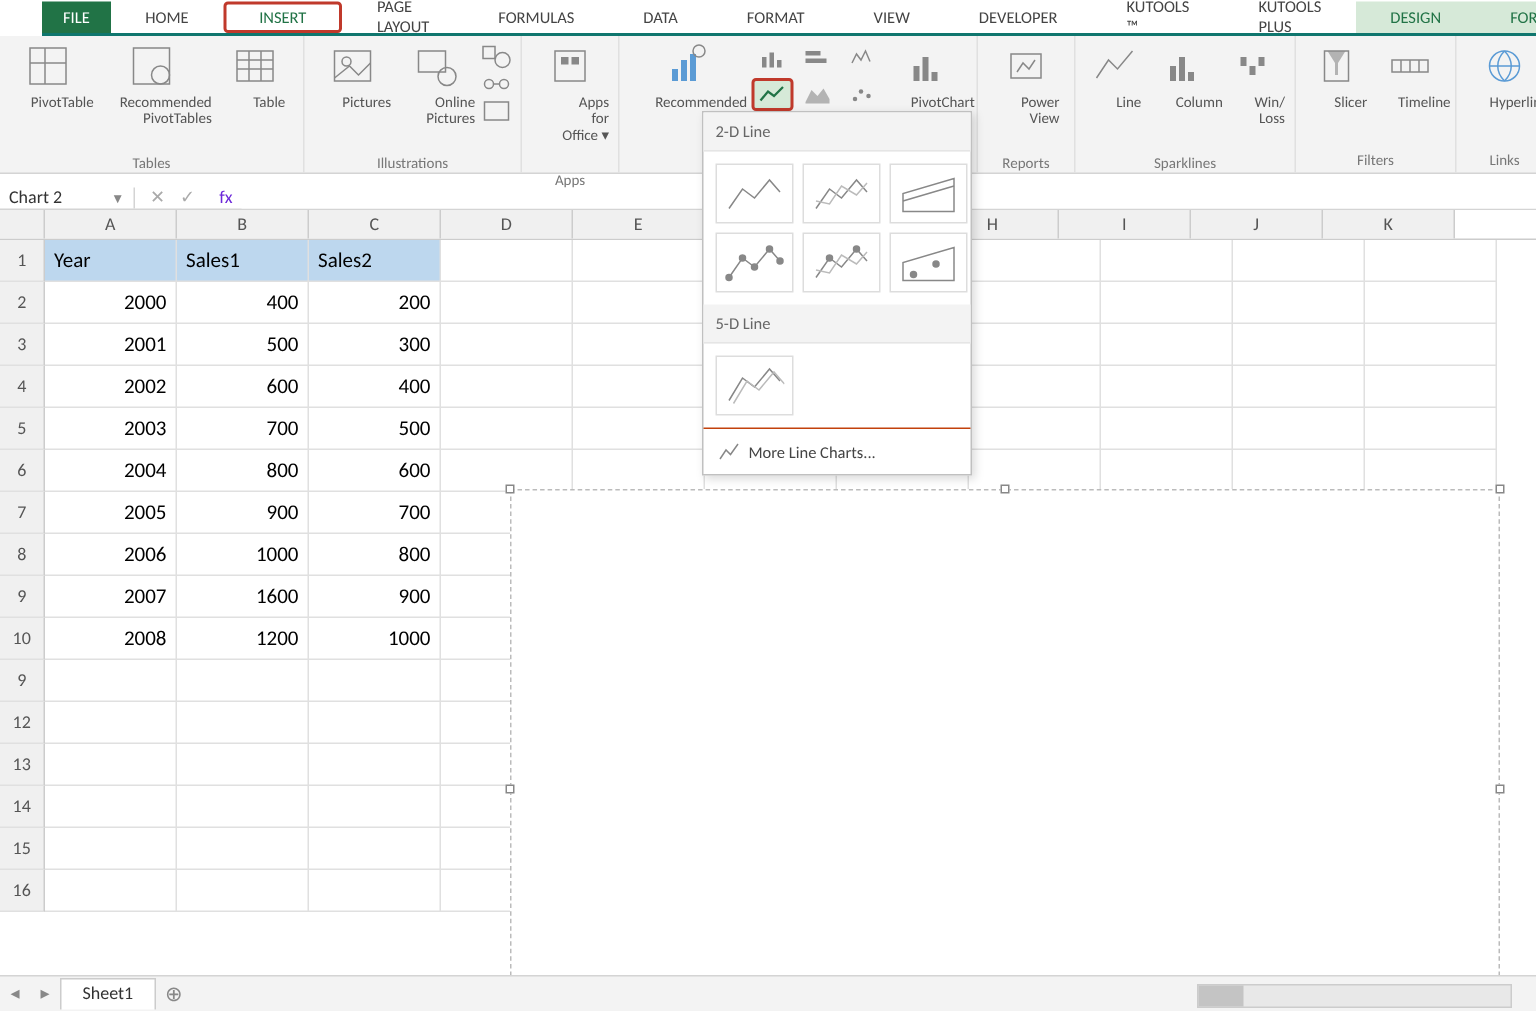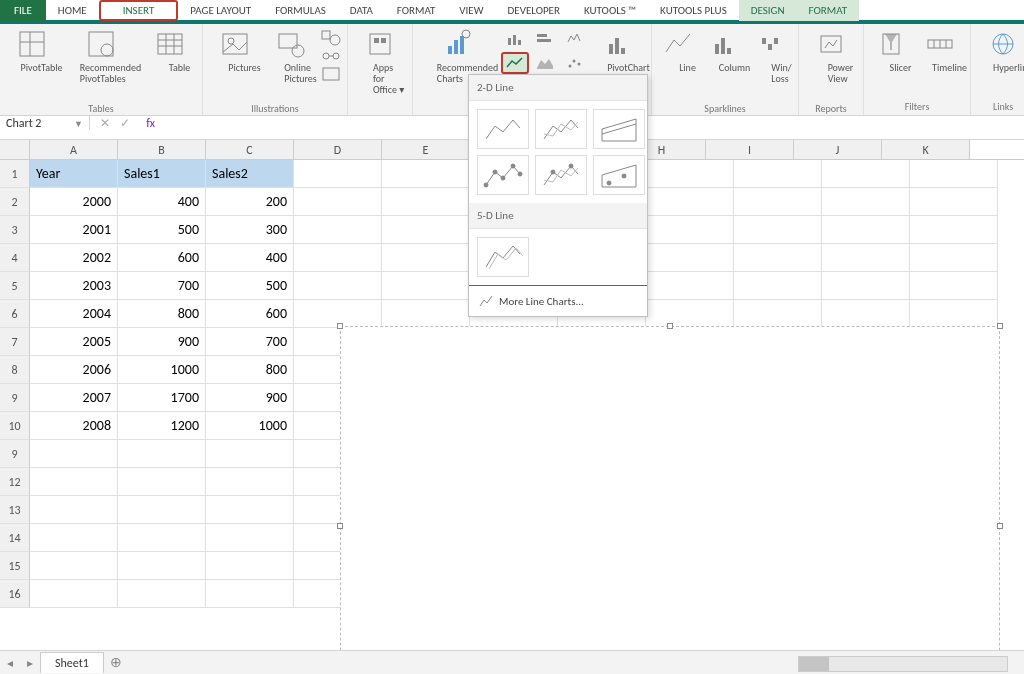--- a/index.html
+++ b/index.html
@@ -1,40 +1,40 @@
 <!DOCTYPE html>
 <html><head>
 <meta charset="utf-8">
 <style>
 * { box-sizing: border-box; margin: 0; padding: 0; }
 body { font-family: "Segoe UI", Calibri, sans-serif; font-size: 12px; color: #333; background: #fff; width: 1024px; height: 674px; overflow: hidden; position: relative; }
 
 
-.ribbon-tabs { display: flex; align-items: center; height: 24px; background: #fff; border-bottom: 4px solid #0f766e; }
-.ribbon-tab { padding: 4px 12px; font-size: 11px; color: #444; cursor: pointer; }
+.ribbon-tabs { display: flex; align-items: center; height: 24px; background: #fff; border-bottom: 2px solid #0f766e; margin-left: 28px; }
+.ribbon-tab { padding: 4px 23px; font-size: 11px; color: #444; cursor: pointer; }
 .ribbon-tab.file { background: #217346; color: #fff; padding: 4px 14px; }
 .ribbon-tab.highlighted { border: 2px solid #c0392b; border-radius: 3px; padding: 2px 22px; color: #217346; }
 .ribbon-tab.context { background: #d6e9d8; color: #217346; }
 
 
 .ribbon { display: flex; height: 92px; background: #f3f3f3; border-bottom: 1px solid #d4d4d4; }
 .ribbon-group { display: flex; flex-direction: column; justify-content: space-between; padding: 4px 6px 2px; border-right: 1px solid #e0e0e0; }
 .group-items { display: flex; gap: 4px; }
 .group-item { display: flex; flex-direction: column; align-items: center; justify-content: flex-start; width: 52px; cursor: pointer; }
 .group-item.wide { width: 78px; }
 .group-item .icon { width: 32px; height: 32px; display: flex; align-items: center; justify-content: center; margin-bottom: 2px; }
-.group-item .lbl { font-size: 10px; text-align: left; line-height: 1.1; color: #555; margin-left: 19px; }
+.group-item .lbl { font-size: 10px; text-align: right; line-height: 1.1; color: #555; margin-left: 19px; }
 .group-label { font-size: 10px; text-align: center; color: #777; margin-top: 18px; }
 .chart-mini-grid { display: grid; grid-template-columns: repeat(3, 28px); grid-template-rows: repeat(2, 22px); gap: 2px; }
 .chart-mini-btn { border: 1px solid transparent; display: flex; align-items: center; justify-content: center; cursor: pointer; }
 .chart-mini-btn.highlighted { border: 2px solid #c0392b; border-radius: 3px; background: #d6e9d8; }
 .chart-mini-btn svg { width: 18px; height: 14px; }
 
 
-.formula-row { display: flex; align-items: flex-start; height: 24px; border-bottom: 1px solid #d4d4d4; }
+.formula-row { display: flex; align-items: flex-end; height: 24px; border-bottom: 1px solid #d4d4d4; }
 .name-box { width: 90px; padding: 0 6px; font-size: 12px; border-right: 1px solid #d4d4d4; display: flex; align-items: center; justify-content: space-between; }
 .name-box .dd { color: #888; font-size: 9px; }
 .fx-btns { display: flex; gap: 10px; padding: 0 10px; color: #aaa; font-size: 12px; }
 .fx-label { color: #6d28d9; padding: 0 6px; }
 .formula-input { flex: 1; border: none; outline: none; font-size: 12px; }
 
 
 .sheet { position: relative; }
 .col-headers { display: flex; height: 20px; border-bottom: 1px solid #ccc; }
 .corner { width: 30px; border-right: 1px solid #ccc; background: #f0f0f0; }
@@ -242,20 +242,36 @@
             </svg>
           </div>
         <div class="lbl">PivotChart</div>
       </div>
     </div>
     <div class="group-label">Charts</div>
   </div>
 
   <div class="ribbon-group">
     <div class="group-items">
+      <div class="group-item">
+        <div class="icon">
+            <svg viewBox="0 0 32 32">
+              <rect x="6" y="8" width="20" height="16" fill="none" stroke="#888"></rect>
+              <path d="M10 20 L14 14 L18 18 L22 12" stroke="#888" fill="none"></path>
+            </svg>
+          </div>
+        <div class="lbl" style="white-space:pre-line">Power
+View</div>
+      </div>
+    </div>
+    <div class="group-label">Reports</div>
+  </div>
+
+  <div class="ribbon-group">
+    <div class="group-items">
       <div class="group-item" style="width:40px">
         <div class="icon">
             <svg viewBox="0 0 32 32">
               <path d="M4 24 L12 12 L18 18 L28 6" stroke="#888" fill="none"></path>
             </svg>
           </div>
         <div class="lbl">Line</div>
       </div>
       <div class="group-item" style="width:46px">
         <div class="icon">
@@ -273,36 +289,20 @@
               <rect x="6" y="10" width="4" height="6" fill="#888"></rect>
               <rect x="12" y="16" width="4" height="6" fill="#888"></rect>
               <rect x="18" y="10" width="4" height="6" fill="#888"></rect>
             </svg>
           </div>
         <div class="lbl" style="white-space:pre-line">Win/
 Loss</div>
       </div>
     </div>
     <div class="group-label">Sparklines</div>
-  </div>
-
-  <div class="ribbon-group">
-    <div class="group-items">
-      <div class="group-item">
-        <div class="icon">
-            <svg viewBox="0 0 32 32">
-              <rect x="6" y="8" width="20" height="16" fill="none" stroke="#888"></rect>
-              <path d="M10 20 L14 14 L18 18 L22 12" stroke="#888" fill="none"></path>
-            </svg>
-          </div>
-        <div class="lbl" style="white-space:pre-line">Power
-View</div>
-      </div>
-    </div>
-    <div class="group-label">Reports</div>
   </div>
 
   <div class="ribbon-group">
     <div class="group-items">
       <div class="group-item" style="width:42px">
         <div class="icon">
             <svg viewBox="0 0 32 32">
               <rect x="8" y="6" width="16" height="20" fill="none" stroke="#888"></rect>
               <path d="M10 6 L22 6 L17 14 L17 22 L15 22 L15 14 Z" fill="#888" opacity="0.6"></path>
             </svg>
@@ -478,21 +478,21 @@
         <div class="cell"></div>
         <div class="cell"></div>
         <div class="cell"></div>
         <div class="cell"></div>
         <div class="cell"></div>
         <div class="cell"></div>
       </div>
       <div class="row">
         <div class="row-h">9</div>
         <div class="cell">2007</div>
-        <div class="cell">1700</div>
+        <div class="cell">1600</div>
         <div class="cell">900</div>
         <div class="cell"></div>
         <div class="cell"></div>
         <div class="cell"></div>
         <div class="cell"></div>
         <div class="cell"></div>
         <div class="cell"></div>
         <div class="cell"></div>
         <div class="cell"></div>
       </div>

